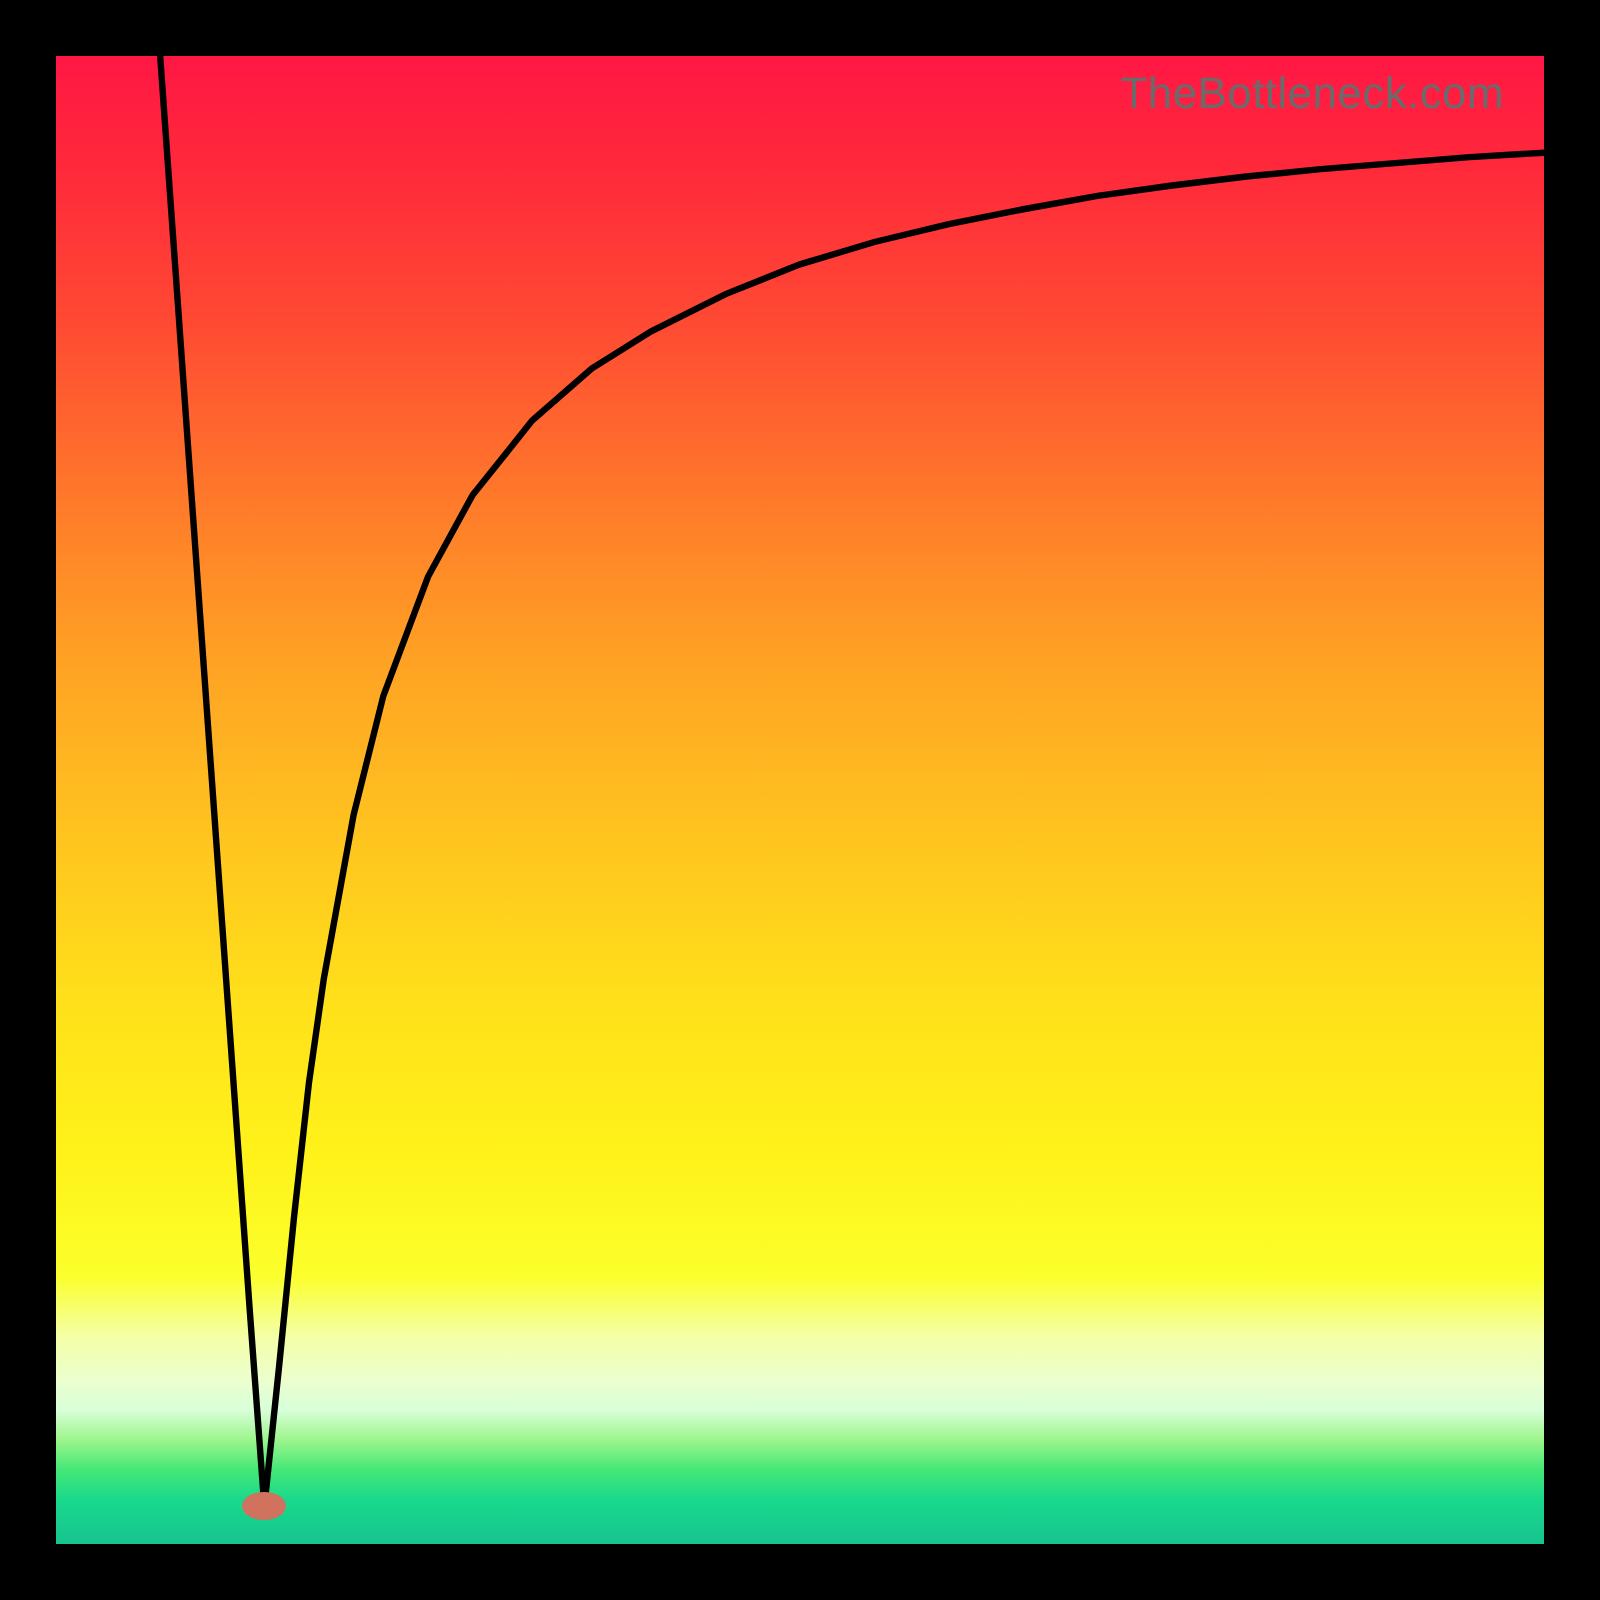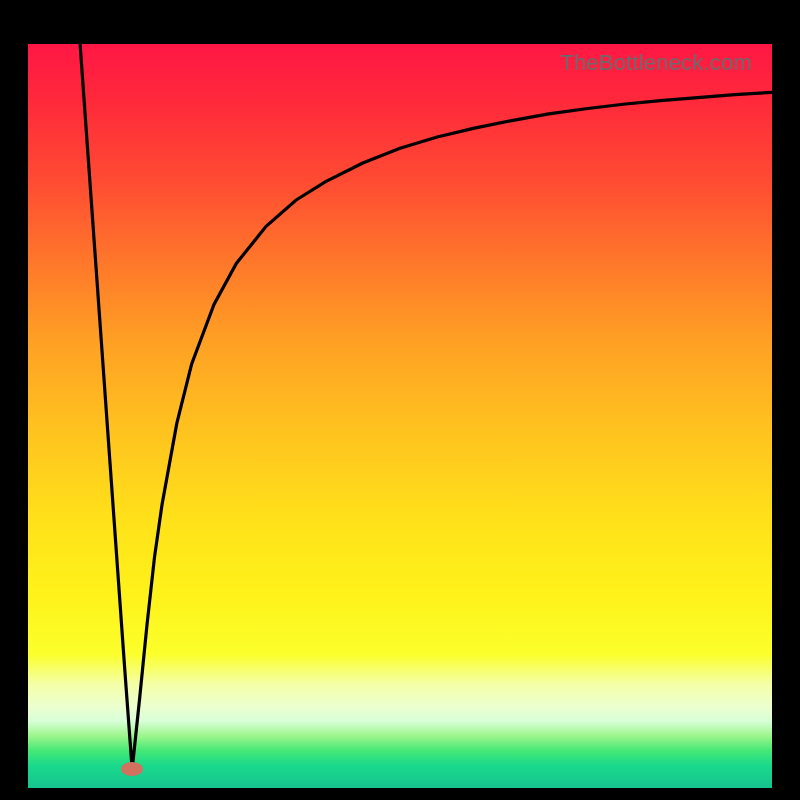--- a/index.html
+++ b/index.html
@@ -9,21 +9,20 @@
     height: 800px;
     background: #000;
     overflow: hidden;
     font-family: Arial, Helvetica, sans-serif;
   }
   .frame {
     position: relative;
     width: 800px;
     height: 624px;
     background: #000;
-    margin-top: 16px;
   }
   .plot-area {
     position: absolute;
     left: 28px;
     top: 28px;
     width: 744px;
     height: 744px;
     background: linear-gradient(to bottom,
       #ff1744 0%,
       #ff2a3a 8%,

